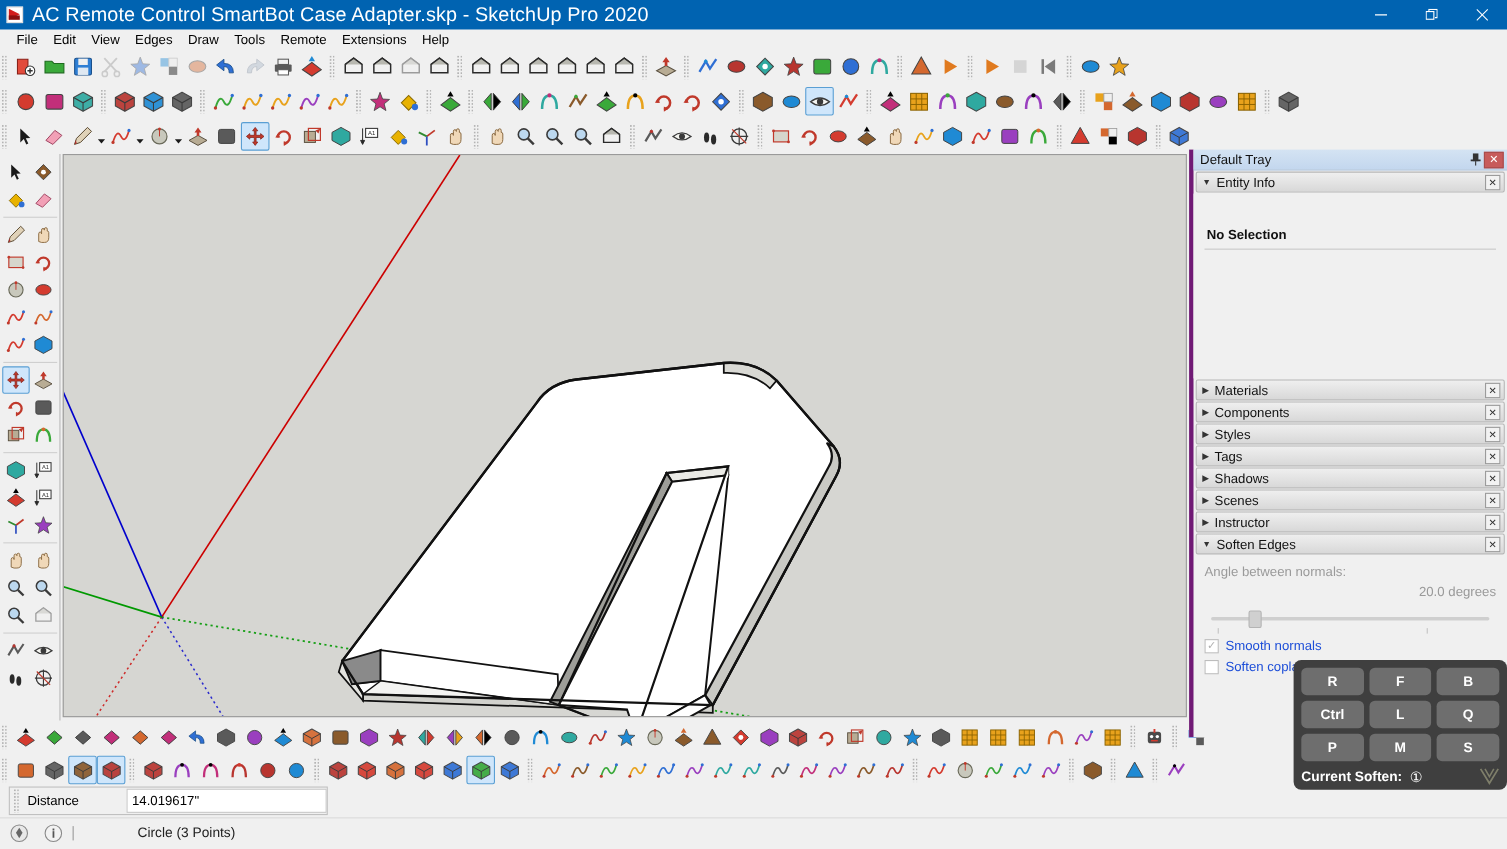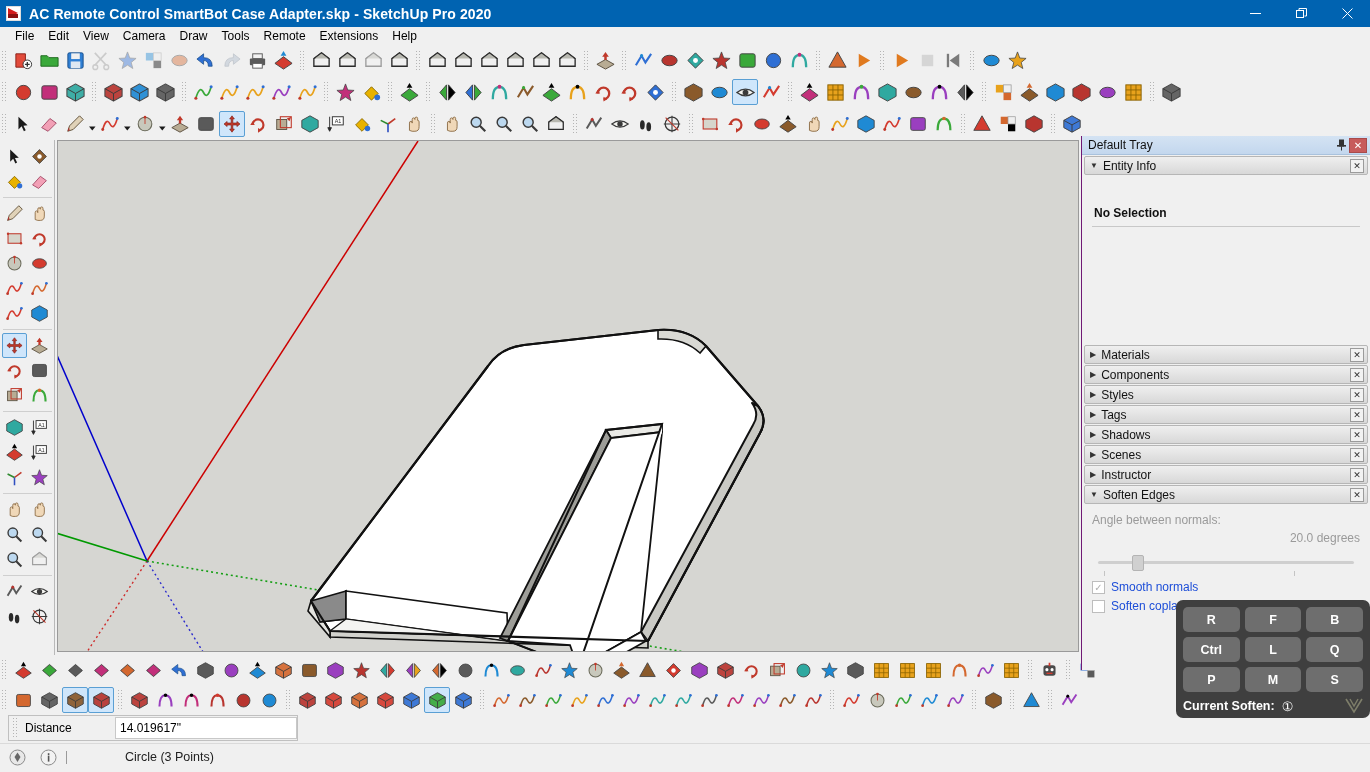--- a/index.html
+++ b/index.html
@@ -16,21 +16,21 @@
   
   .titlebar {
     position:absolute; left:0; top:0; width:1370px; height:27px;
     background:#0063b1; color:#fff; display:flex; align-items:center;
   }
   .title-icon { width:18px; height:18px; margin-left:5px; margin-right:6px; position:relative; flex:0 0 auto;}
   .title-icon .sq { position:absolute; left:1px; top:1px; width:15px; height:15px; background:#fff; border:1px solid #dedede; }
   .title-icon .tri { position:absolute; left:3px; top:3px; width:0;height:0;
     border-left:10px solid #d21d1d; border-top:5px solid transparent; border-bottom:5px solid transparent;}
   .title-icon .tri2 { position:absolute; left:3px; top:9px; width:10px;height:4px; background:#8c1111;}
-  .title-text { font-size:14px; letter-spacing:.1px;font-weight:bold; }
+  .title-text { font-size:18px; letter-spacing:.1px; }
   .winbtns { position:absolute; right:0; top:0; height:27px; display:flex; }
   .winbtn { width:46px; height:27px; display:flex; align-items:center; justify-content:center; color:#fff; }
   .winbtn svg { display:block; }
 
   
   .menubar {
     position:absolute; left:0; top:27px; width:1370px; height:18px;
     background:#f0f0f0; display:flex; padding-left:8px;
   }
   .menu-item { padding:1px 7px; font-size:12px; color:#000; line-height:16px; }
@@ -91,21 +91,21 @@
 
   
   .statusbar { position:absolute; left:0; top:743px; width:1370px; height:27px;
     background:#f0f0f0; border-top:1px solid #dadada; display:flex; align-items:center; }
   .sb-icon { width:17px; height:17px; margin-left:9px; }
   .sb-div { width:1px; height:13px; background:#9a9a9a; margin:0 10px 0 9px; }
   .sb-text { font-size:12.5px; color:#222;margin-left:48px; }
 
   
   .tray { position:absolute; left:1081px; top:136px; width:289px; height:534px;
-    background:#f0f0f0; border-left:1px solid #701a75; }
+    background:#f0f0f0; border-left:4px solid #701a75; }
   .tray-title { height:19px; background:linear-gradient(#d4e3f3,#c3d7ee);
     display:flex; align-items:center; padding-left:6px; font-size:12px; color:#111;
     border-bottom:1px solid #a9c2dd;}
   .tray-title .sp { flex:1; }
   .pinbtn { width:16px;height:16px;display:flex;align-items:center;justify-content:center;}
   .xbtn-red { width:18px;height:15px; background:#c75b5b; color:#fff; font-size:10px;
     display:flex;align-items:center;justify-content:center; margin-right:3px; border:1px solid #a84b4b;}
   .panel-hdr { height:19px; background:linear-gradient(#efefef,#d8d8d8);
     border:1px solid #b6b6b6; border-radius:2px; margin:1px 2px;
     display:flex; align-items:center; padding-left:5px; font-size:12px; color:#111; }
@@ -171,21 +171,21 @@
             <line x1="10.5" y1="0.5" x2="0.5" y2="10.5" stroke="#fff"></line>
           </svg>
       </div>
     </div>
   </div>
 
   <div class="menubar">
     <div class="menu-item">File</div>
     <div class="menu-item">Edit</div>
     <div class="menu-item">View</div>
-    <div class="menu-item">Camera</div>
+    <div class="menu-item">Edges</div>
     <div class="menu-item">Draw</div>
     <div class="menu-item">Tools</div>
     <div class="menu-item">Remote</div>
     <div class="menu-item">Extensions</div>
     <div class="menu-item">Help</div>
   </div>
 
   <div class="toolbar-area">
     <div class="tbrow r1" id="tb-row1">
         <div class="grip"></div>

